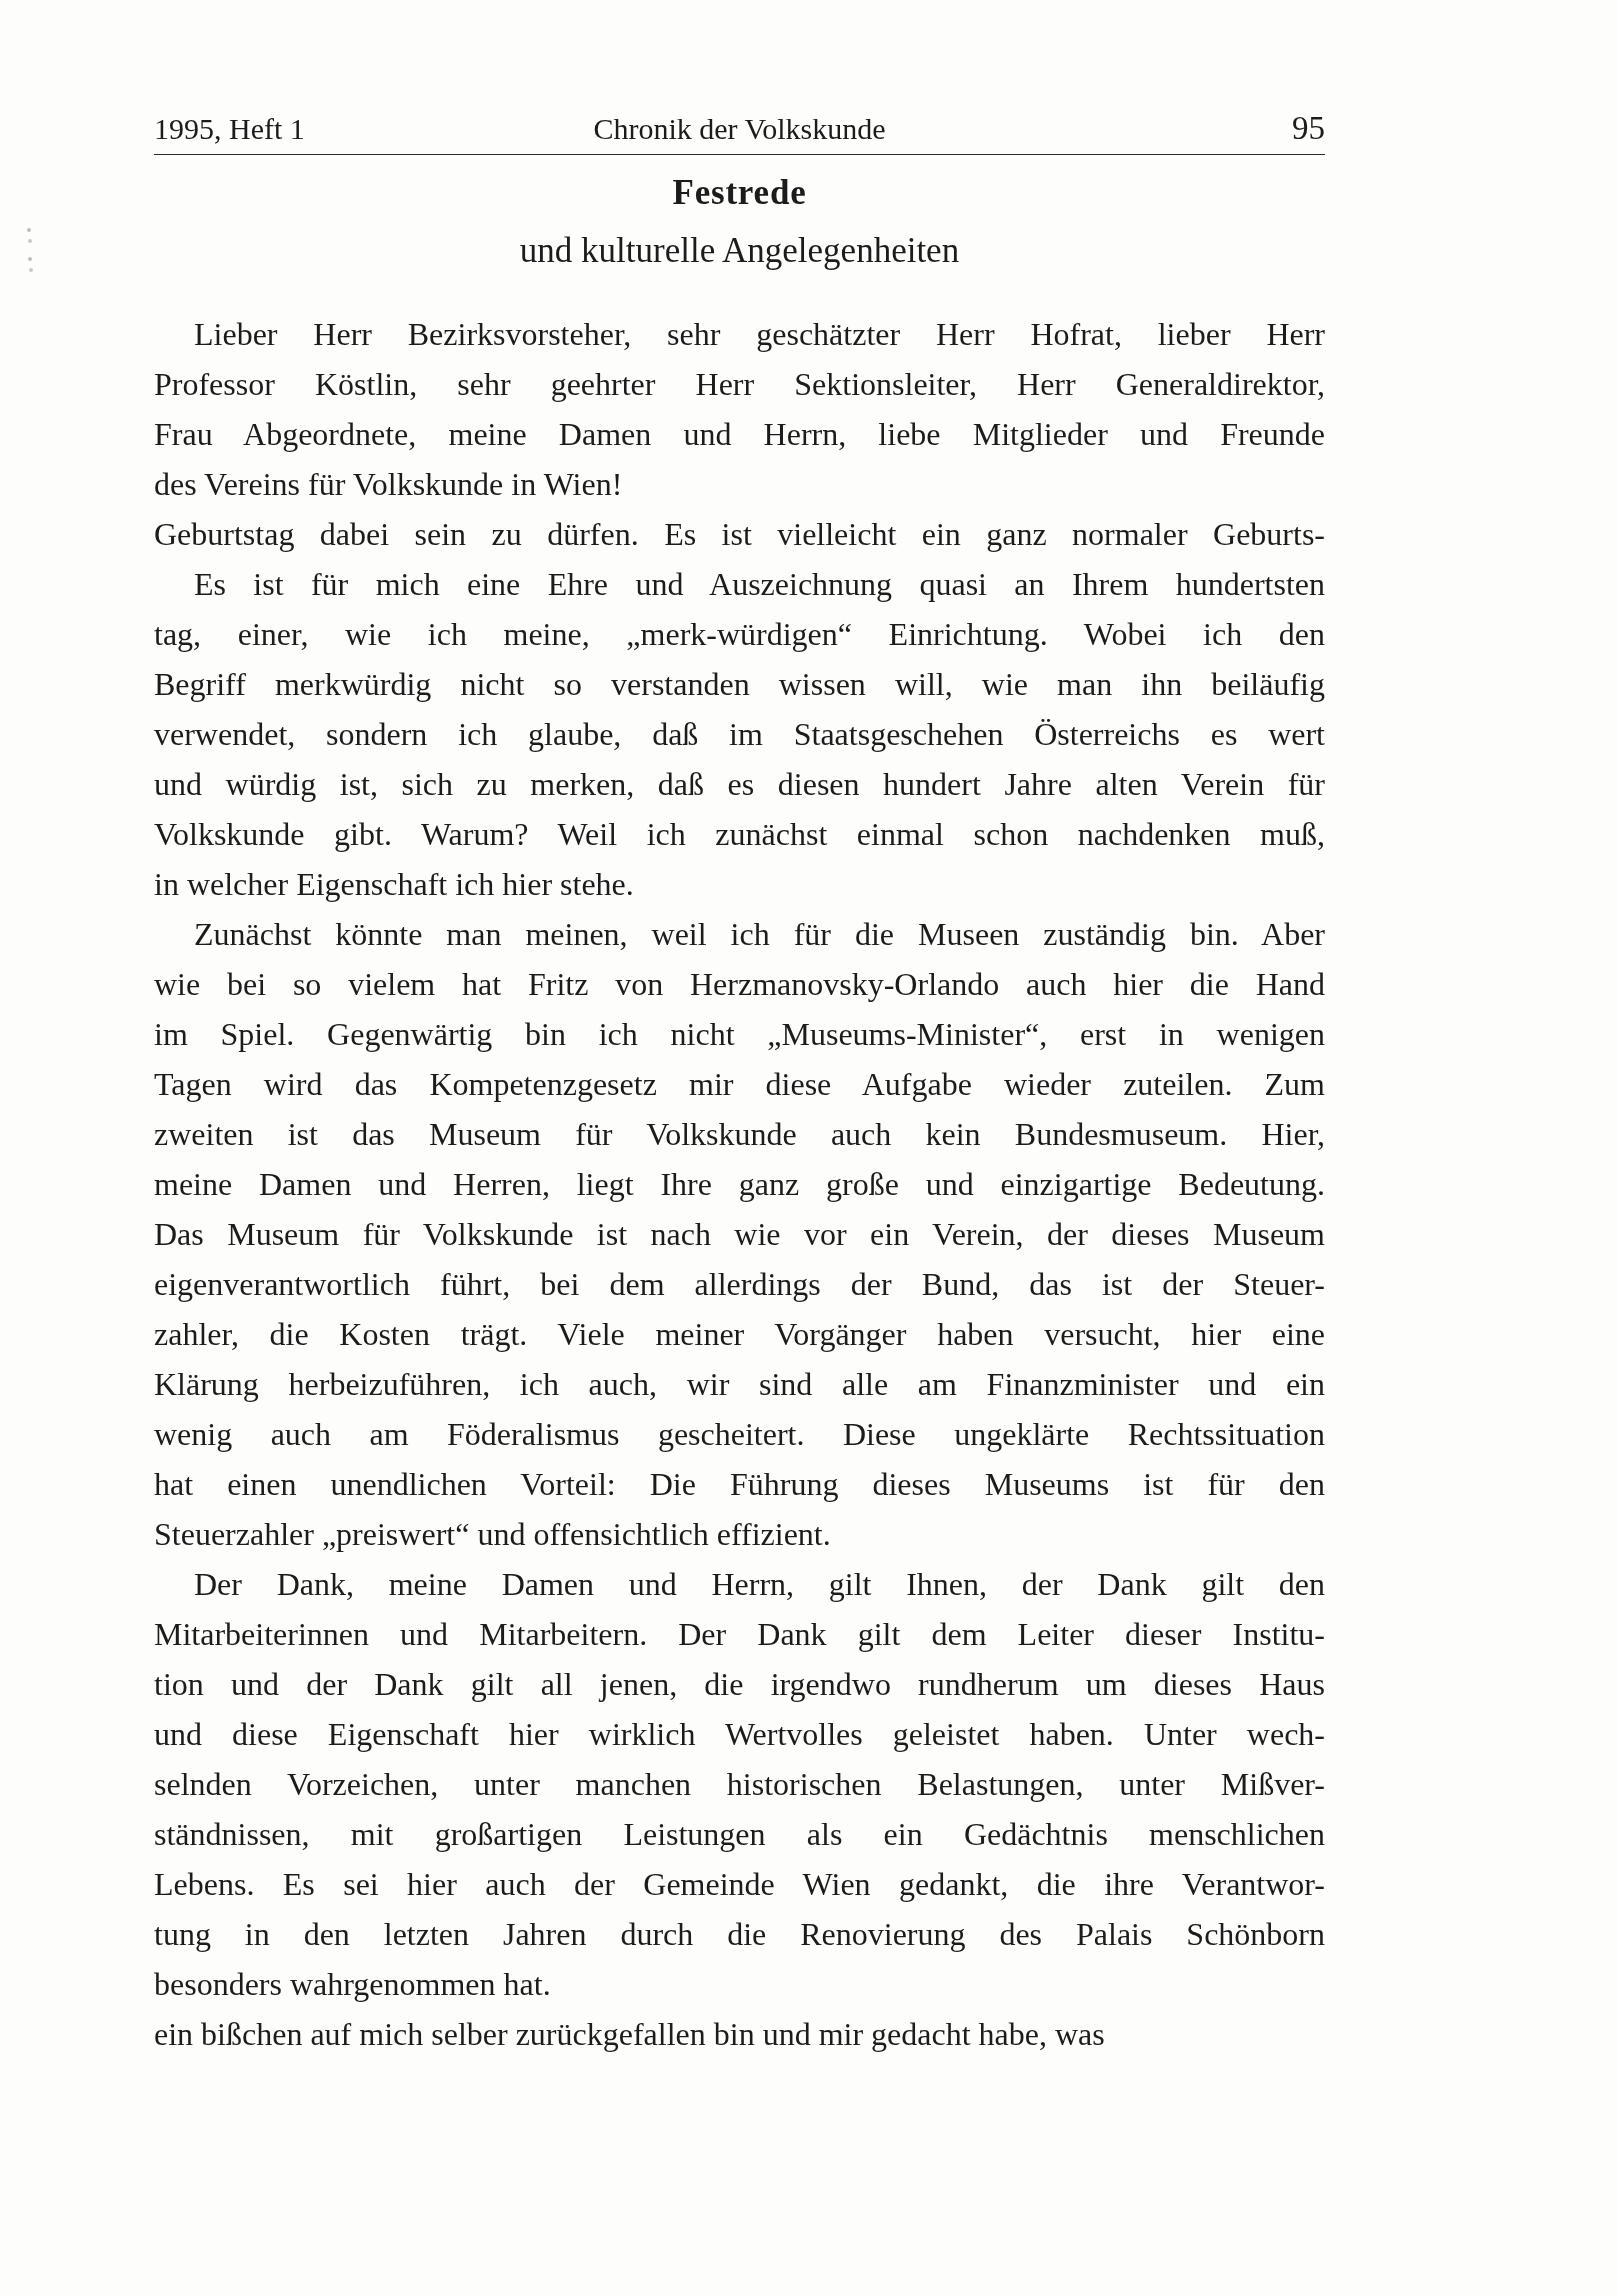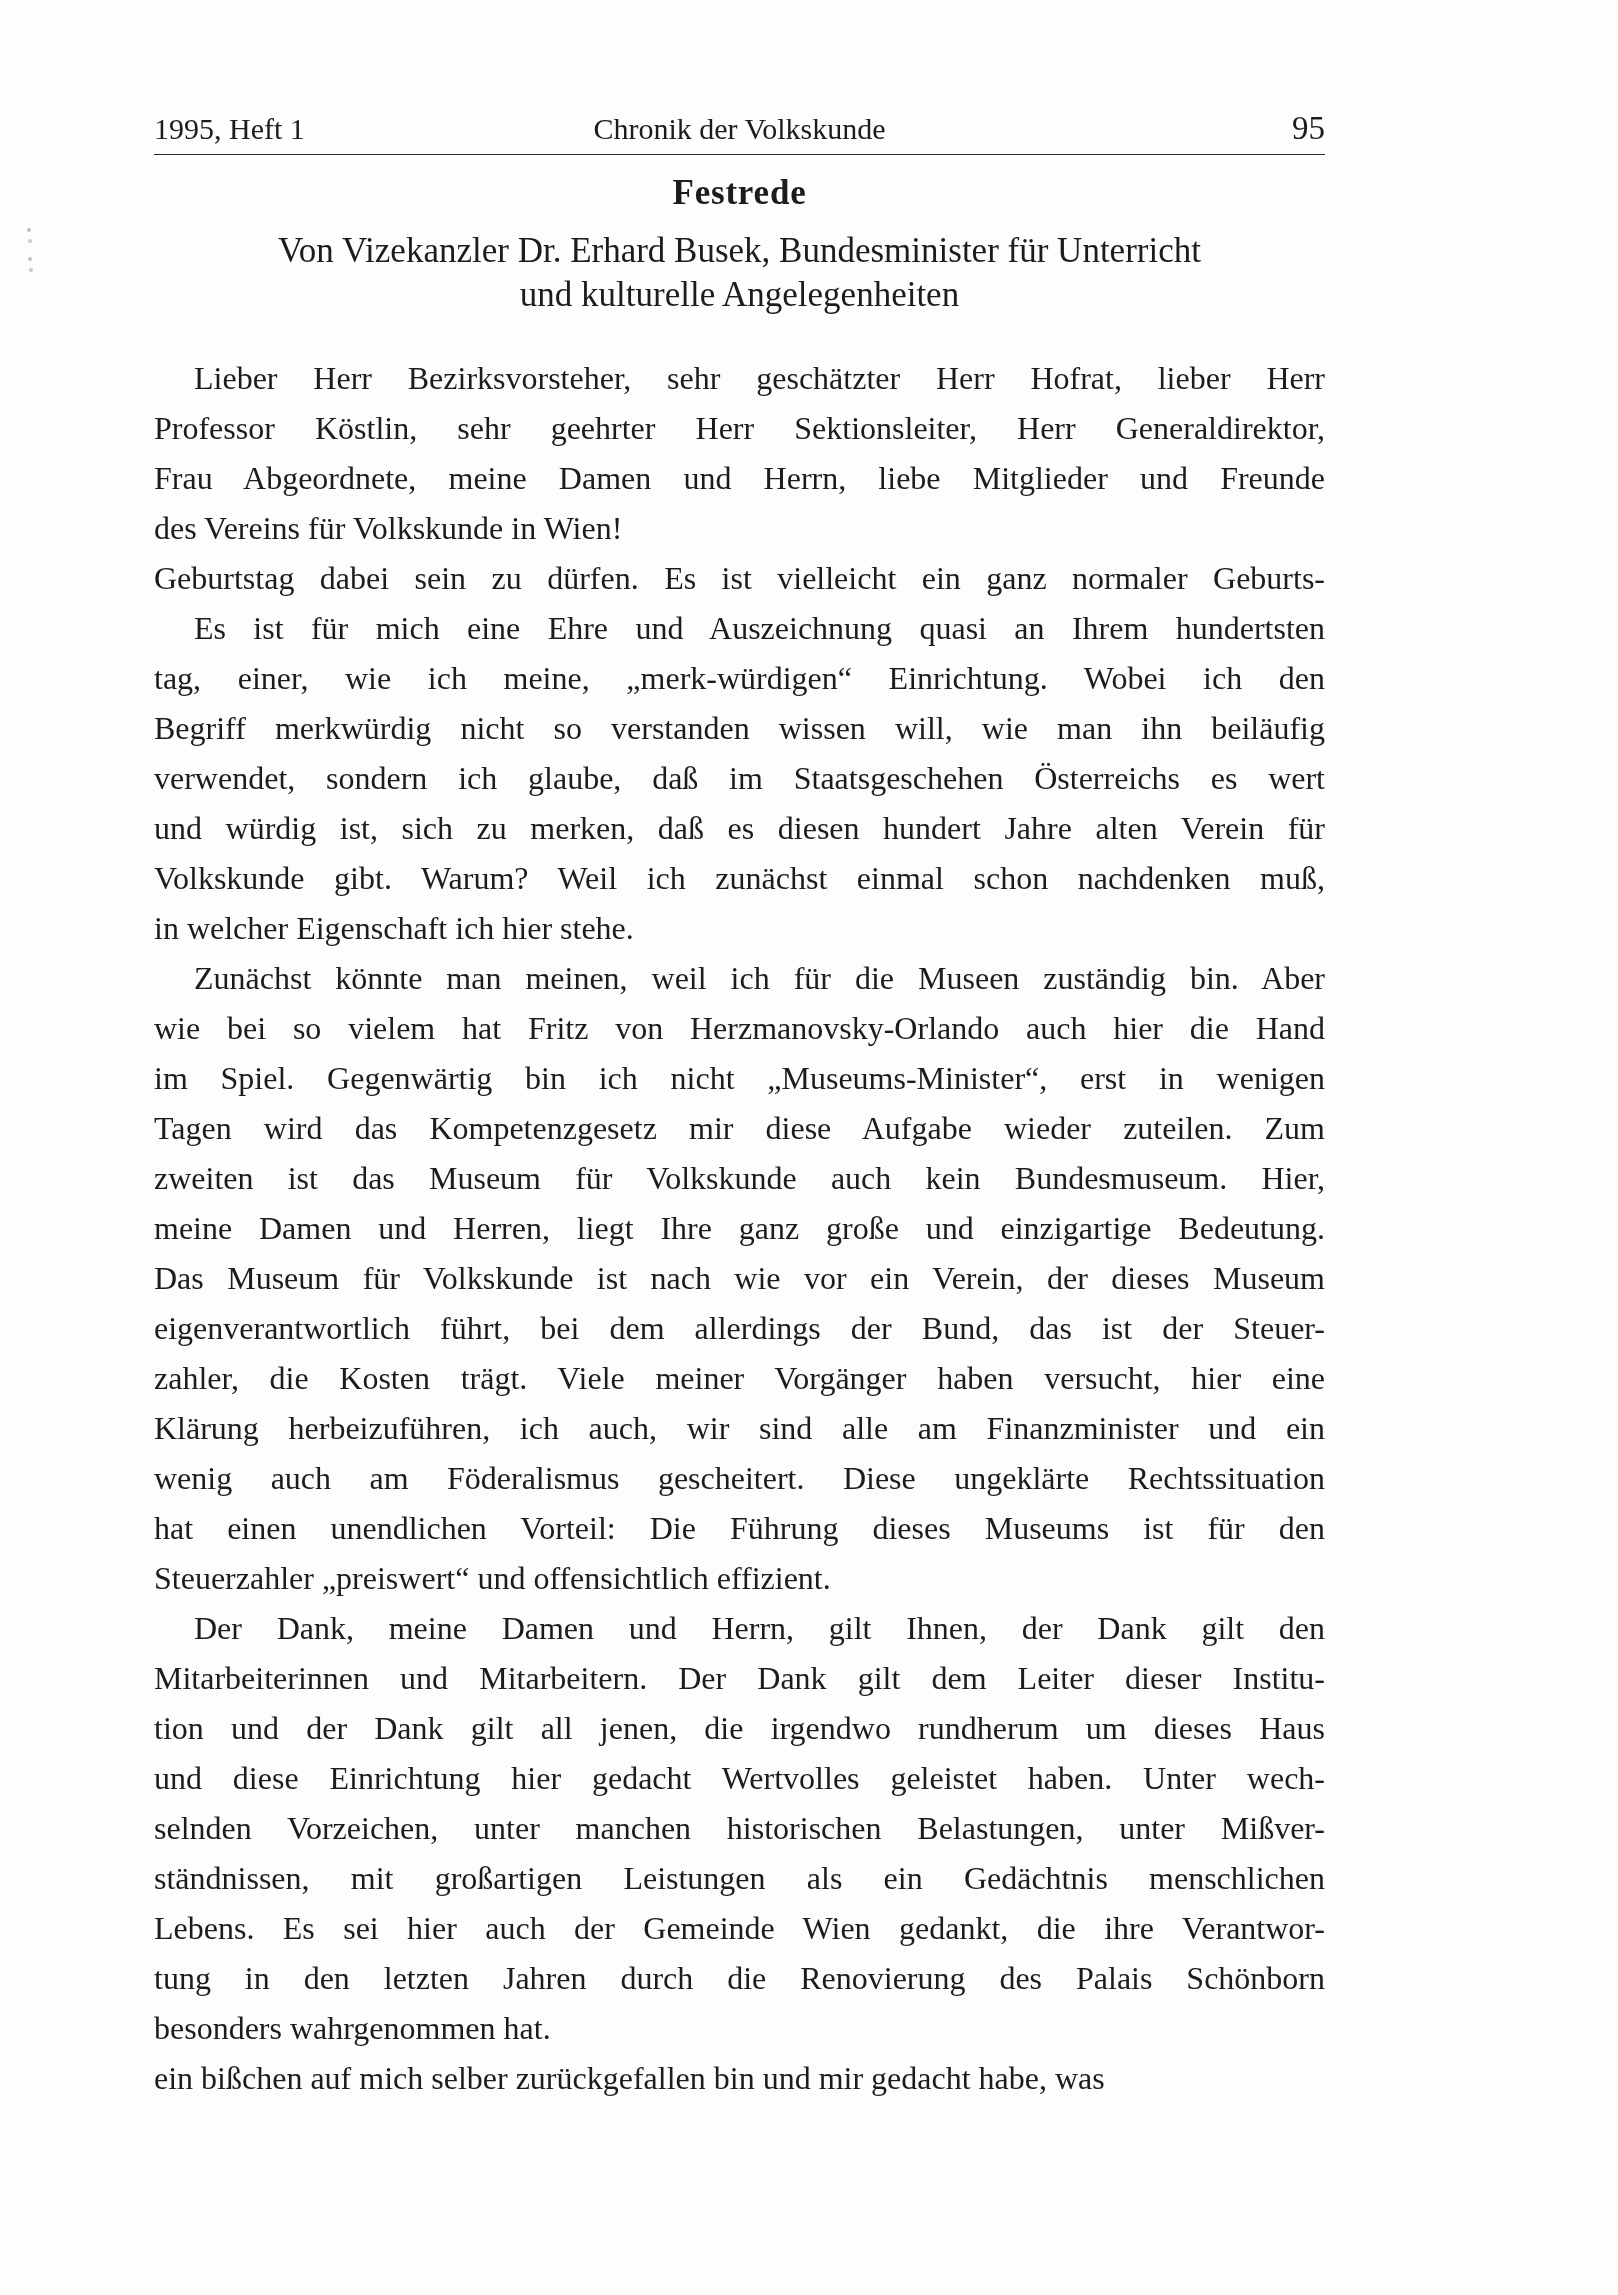--- a/index.html
+++ b/index.html
@@ -108,21 +108,20 @@
       <span class="h-left">1995, Heft 1</span>
       <span class="h-center">Chronik der Volkskunde</span>
       <span class="h-right">95</span>
     </div>
 
     <div class="rule"></div>
 
     <h1 class="title">Festrede</h1>
 
     <div class="subtitle">
-      <div>Von Vizekanzler Dr. Erhard Busek, Bundesminister für Unterricht</div>
       <div>und kulturelle Angelegenheiten</div>
     </div>
 
     <div class="body-text">
         <div class="paragraph">
           <div class="line first">Lieber Herr Bezirksvorsteher, sehr geschätzter Herr Hofrat, lieber Herr</div>
           <div class="line">Professor Köstlin, sehr geehrter Herr Sektionsleiter, Herr Generaldirektor,</div>
           <div class="line">Frau Abgeordnete, meine Damen und Herrn, liebe Mitglieder und Freunde</div>
           <div class="line last">des Vereins für Volkskunde in Wien!</div>
         </div>
@@ -148,21 +147,21 @@
           <div class="line">zahler, die Kosten trägt. Viele meiner Vorgänger haben versucht, hier eine</div>
           <div class="line">Klärung herbeizuführen, ich auch, wir sind alle am Finanzminister und ein</div>
           <div class="line">wenig auch am Föderalismus gescheitert. Diese ungeklärte Rechtssituation</div>
           <div class="line">hat einen unendlichen Vorteil: Die Führung dieses Museums ist für den</div>
           <div class="line last">Steuerzahler „preiswert“ und offensichtlich effizient.</div>
         </div>
         <div class="paragraph">
           <div class="line first">Der Dank, meine Damen und Herrn, gilt Ihnen, der Dank gilt den</div>
           <div class="line">Mitarbeiterinnen und Mitarbeitern. Der Dank gilt dem Leiter dieser Institu-</div>
           <div class="line">tion und der Dank gilt all jenen, die irgendwo rundherum um dieses Haus</div>
-          <div class="line">und diese Einrichtung hier gedacht Wertvolles geleistet haben. Unter wech-</div>
+          <div class="line">und diese Eigenschaft hier wirklich Wertvolles geleistet haben. Unter wech-</div>
           <div class="line">selnden Vorzeichen, unter manchen historischen Belastungen, unter Mißver-</div>
           <div class="line">ständnissen, mit großartigen Leistungen als ein Gedächtnis menschlichen</div>
           <div class="line">Lebens. Es sei hier auch der Gemeinde Wien gedankt, die ihre Verantwor-</div>
           <div class="line">tung in den letzten Jahren durch die Renovierung des Palais Schönborn</div>
           <div class="line last">besonders wahrgenommen hat.</div>
         </div>
         <div class="paragraph">
           <div class="line last">ein bißchen auf mich selber zurückgefallen bin und mir gedacht habe, was</div>
         </div>
       </div>

